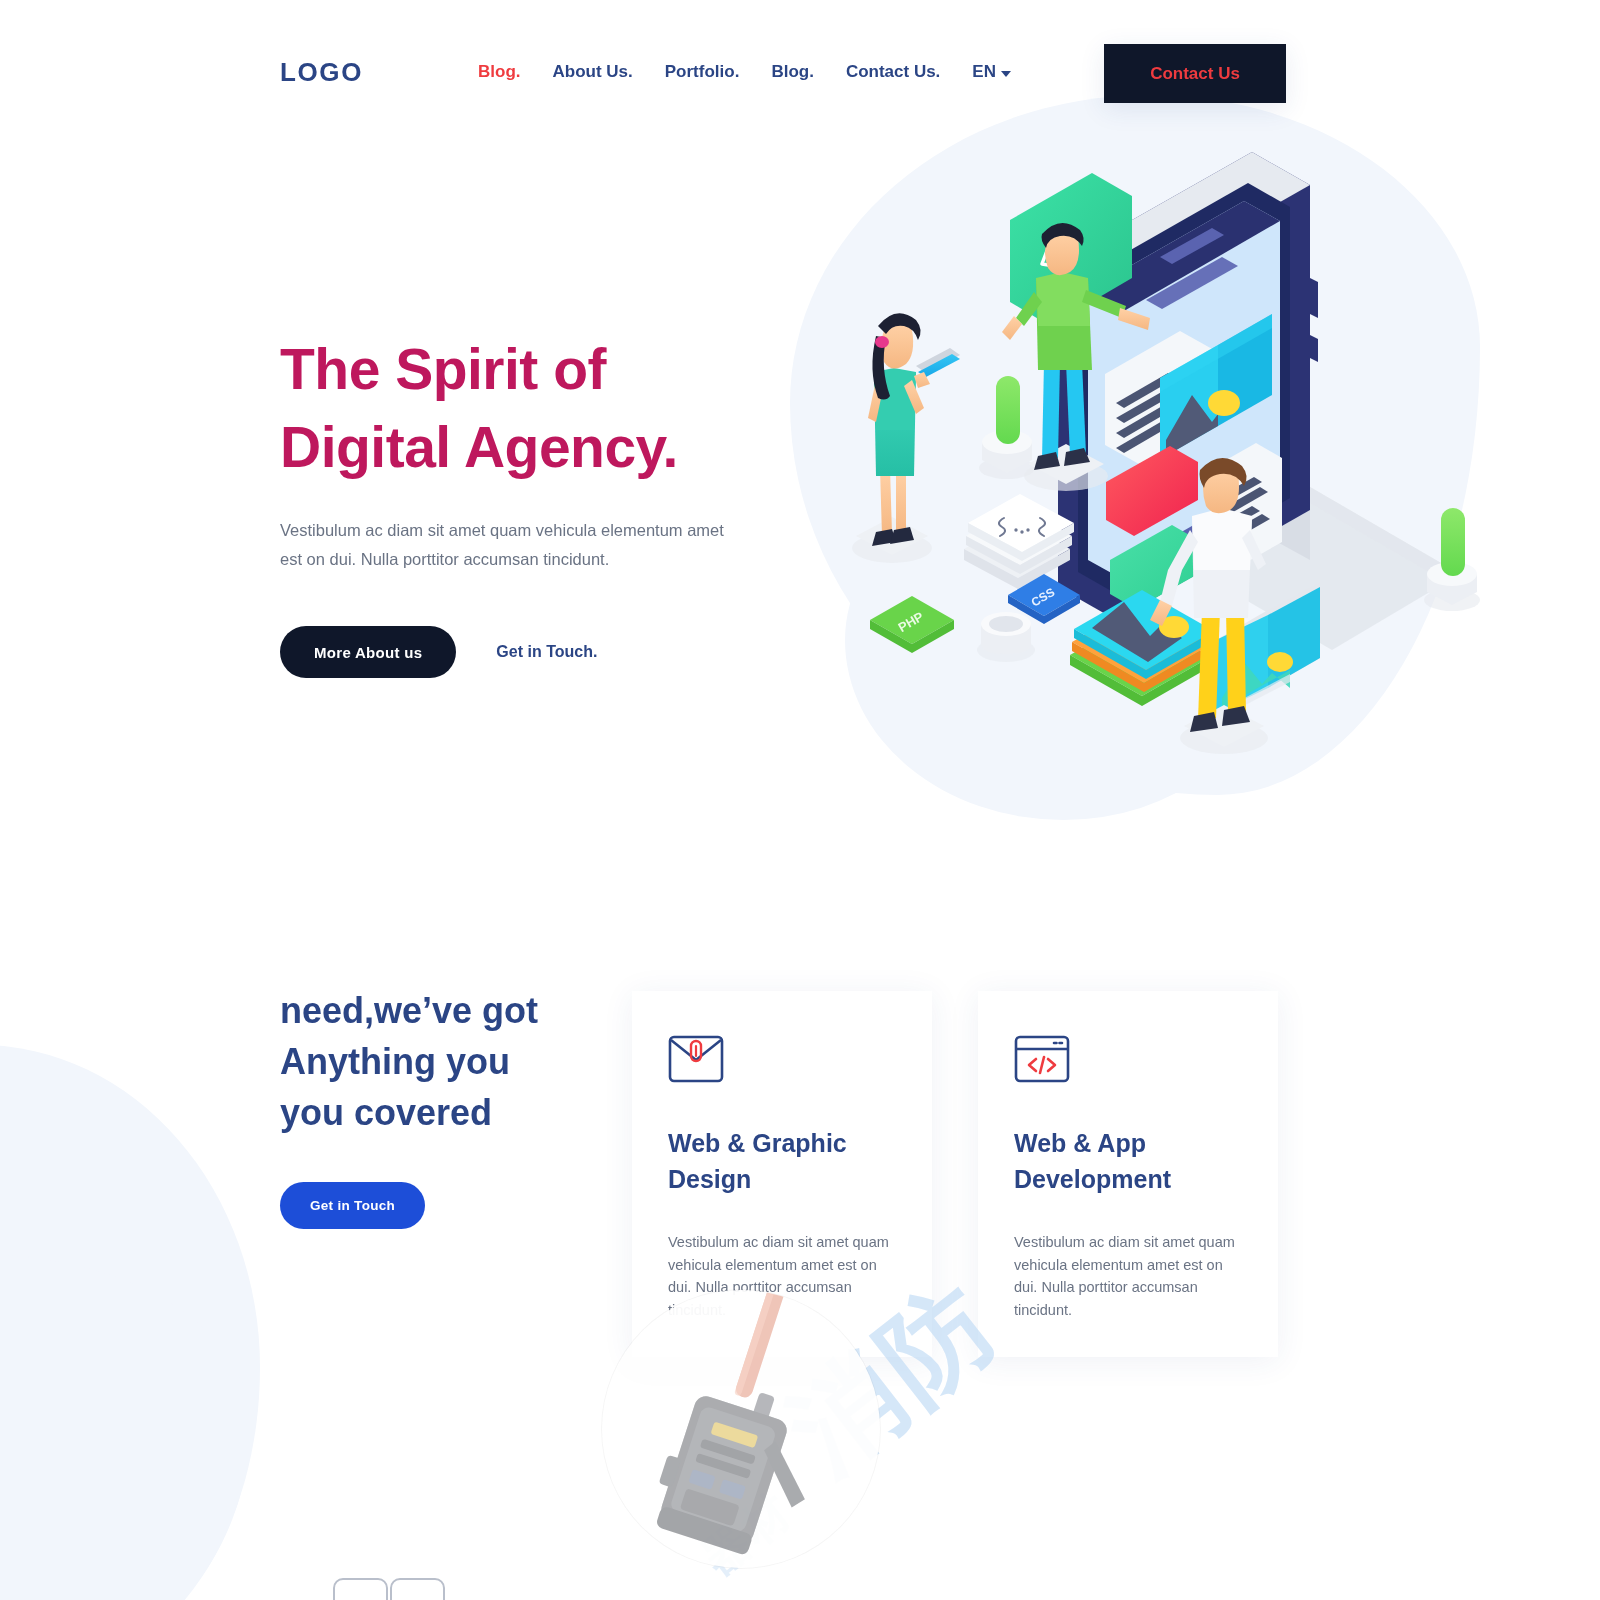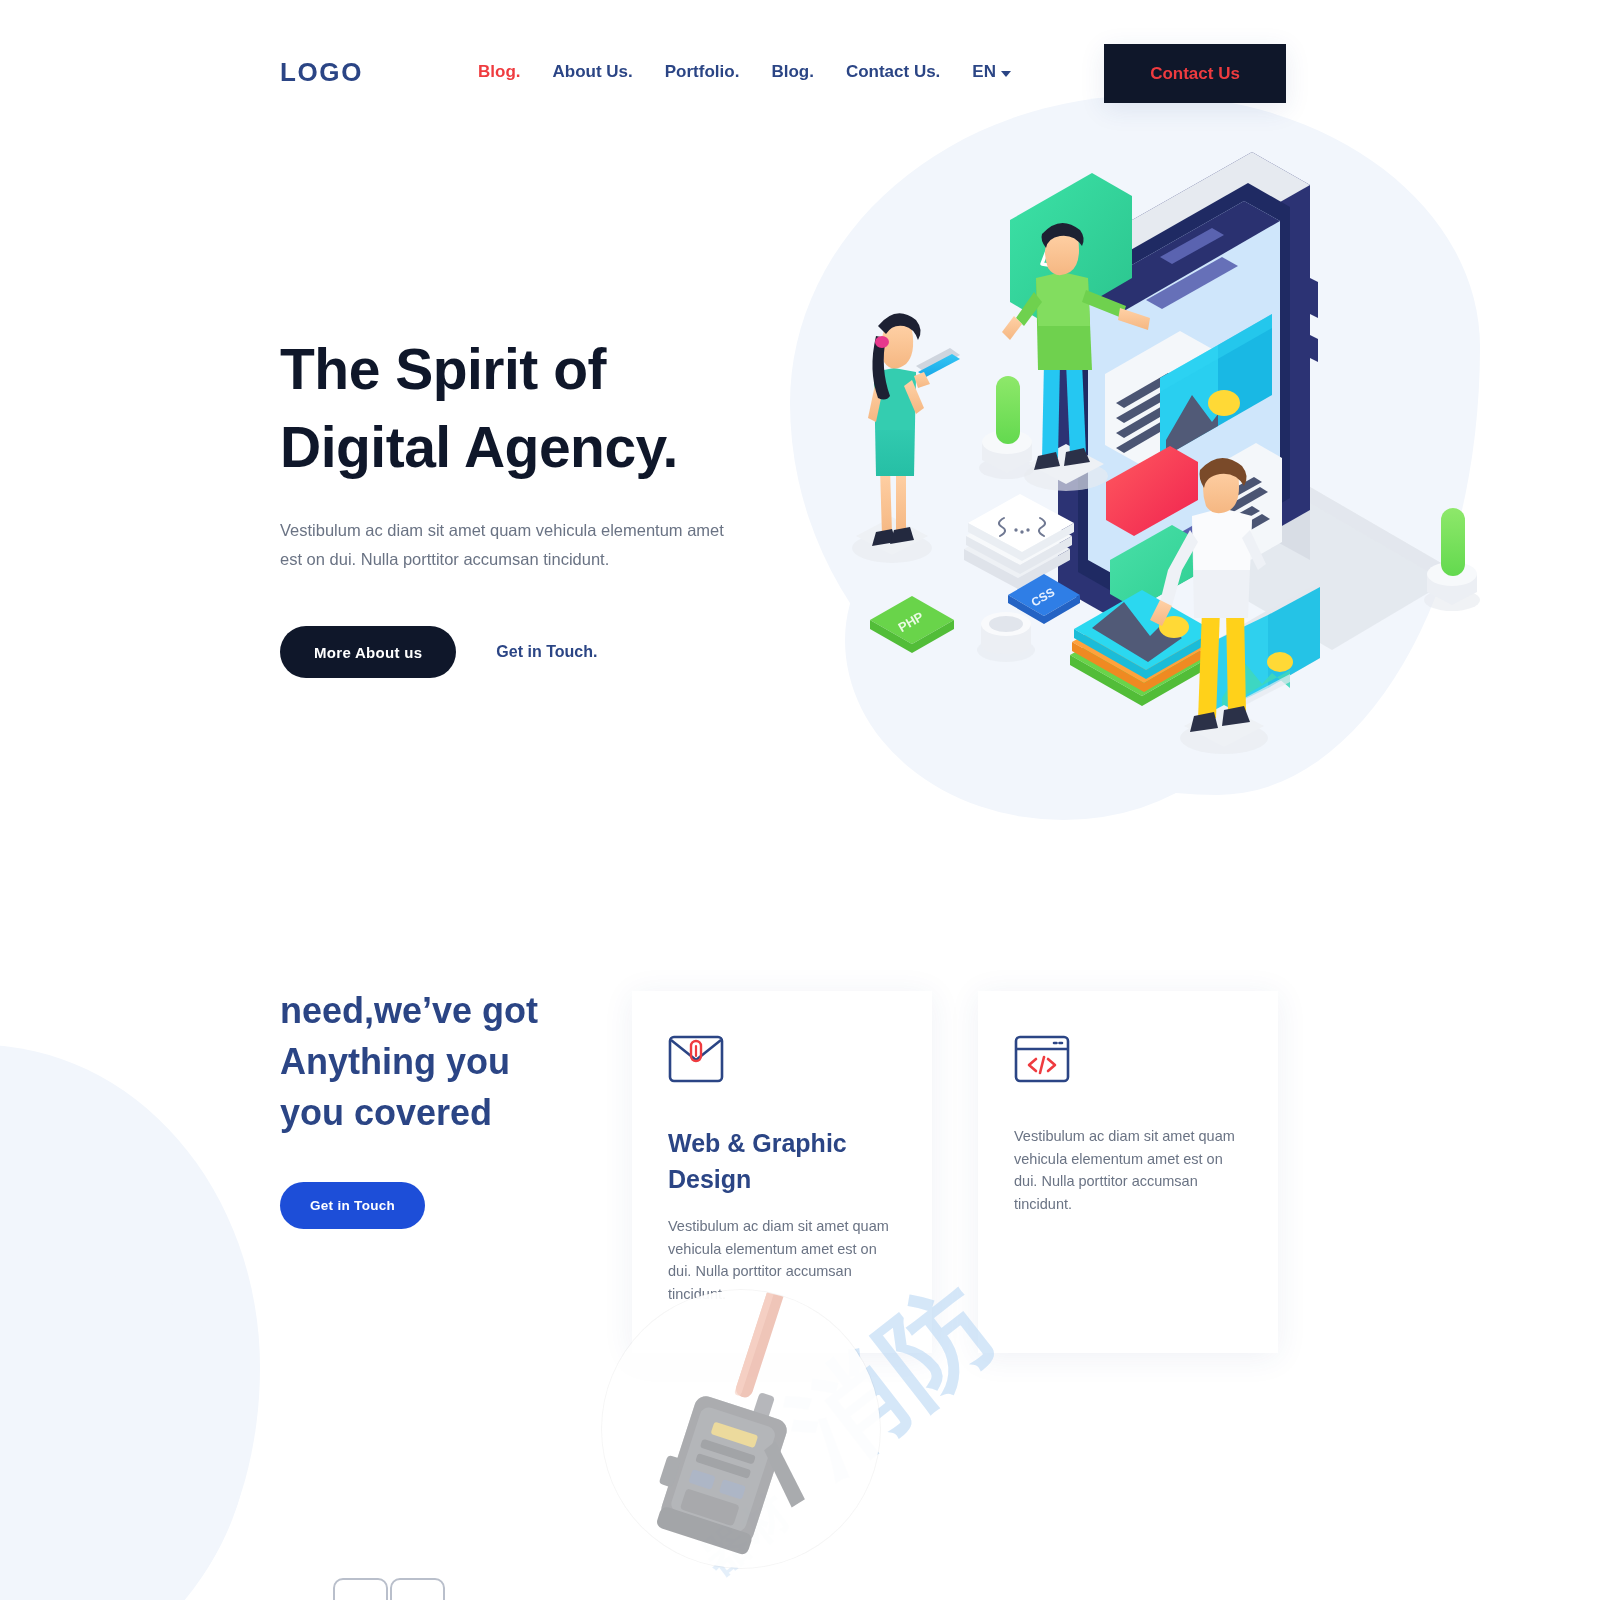--- a/index.html
+++ b/index.html
@@ -68,21 +68,21 @@
     box-shadow:0 6px 26px rgba(40,70,140,0.10);
   }
   .contact-card span {
     font-size:17px; font-weight:bold; color:#ef3b3f; white-space:nowrap;
   }
 
   
   .hero-text { position:absolute; left:280px; top:330px; width:520px; }
   .hero-title {
     font-size:57px; line-height:78px; font-weight:bold;
-    color:#0f172a; letter-spacing:-0.5px;
+    color:#be185d; letter-spacing:-0.5px;
   }
   .hero-sub {
     margin-top:30px; font-size:16.5px; line-height:29px;
     color:#6a7384; max-width:470px;
   }
   .hero-actions { margin-top:52px; display:flex; align-items:center; gap:40px; }
   .btn-primary {
     background:#0f172a; color:#fff; border:none; border-radius:30px;
     padding:0 34px; height:52px; font-size:15px; font-weight:bold;
     letter-spacing:0.3px; cursor:pointer; font-family:"Liberation Sans", sans-serif;
@@ -107,21 +107,21 @@
   }
   .cards { position:absolute; left:632px; top:991px; display:flex; gap:46px; }
   .card {
     width:300px; min-height:362px; background:#ffffff;
     box-shadow:0 4px 30px rgba(40,70,140,0.075);
     padding:42px 36px 36px 36px;
   }
   .card-icon { width:56px; height:52px; margin-bottom:40px; }
   .card-title {
     font-size:25px; line-height:36px; font-weight:bold; color:#2b4585;
-    margin-bottom:18px;
+    margin-bottom:34px;
   }
   .card-body { font-size:14.5px; line-height:22.5px; color:#6a7384; }
 
   
   .wm-circle {
     position:absolute; left:602px; top:1290px; width:278px; height:278px;
     border-radius:50%; background:#ffffff;
     box-shadow:0 0 0 1px rgba(0,0,0,0.045);
     overflow:hidden; z-index:5; opacity:0.95;
   }
@@ -458,20 +458,24 @@
         <svg viewBox="0 0 56 52" width="56" height="52">
           <rect x="2" y="4" width="52" height="44" rx="4" fill="none" stroke="#2b4585" stroke-width="2.6"></rect>
           <path d="M2 16 L54 16" stroke="#2b4585" stroke-width="2.6"></path>
           <path d="M40 10 L50 10" stroke="#2b4585" stroke-width="2.6" stroke-linecap="round" stroke-dasharray="2.5 3"></path>
           <g fill="none" stroke="#ef3b3f" stroke-width="2.6" stroke-linecap="round" stroke-linejoin="round">
             <path d="M22 26 L15 32 L22 38"></path>
             <path d="M34 26 L41 32 L34 38"></path>
             <path d="M30 24 L26 40"></path>
           </g>
         </svg>
+      </div>
+      <div class="card-title">
+        <div>Web &amp; App</div>
+        <div>Development</div>
       </div>
       <div class="card-body">Vestibulum ac diam sit amet quam vehicula elementum amet est on dui. Nulla porttitor accumsan tincidunt.</div>
     </div>
 
   </div>
 
   <div class="wm-text">消防</div>
   <div class="wm-text2">器材</div>
 
   <div class="wm-circle">

